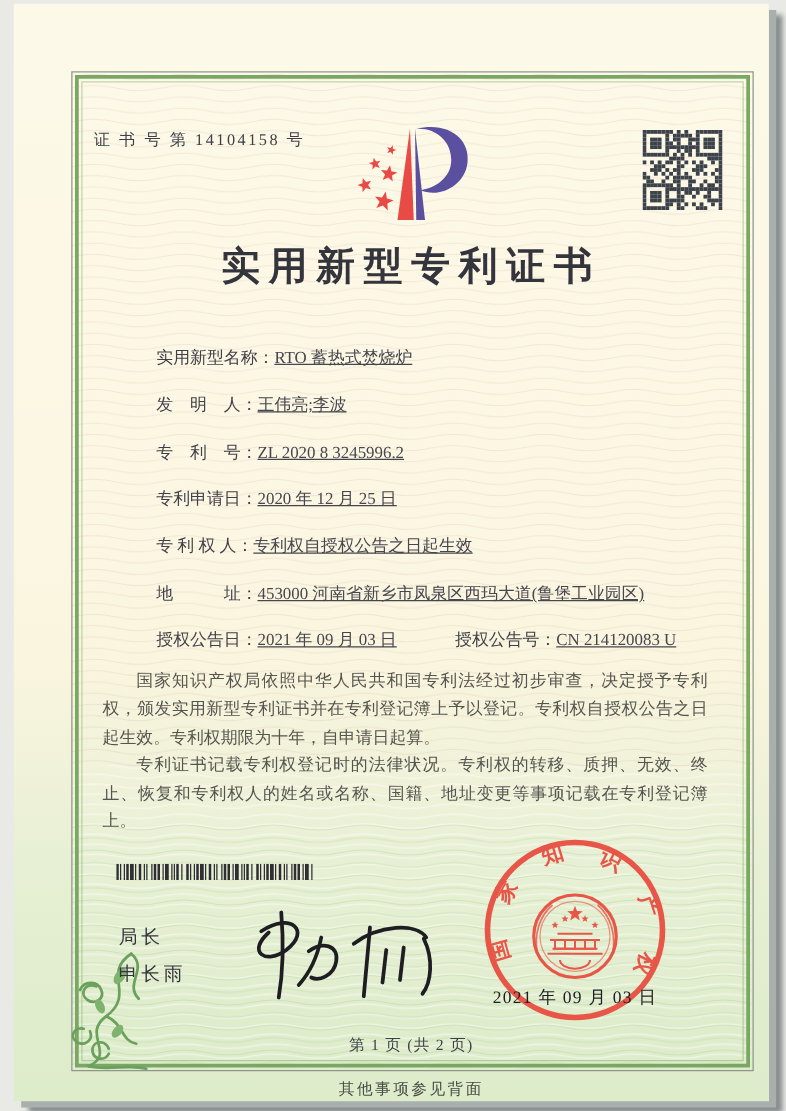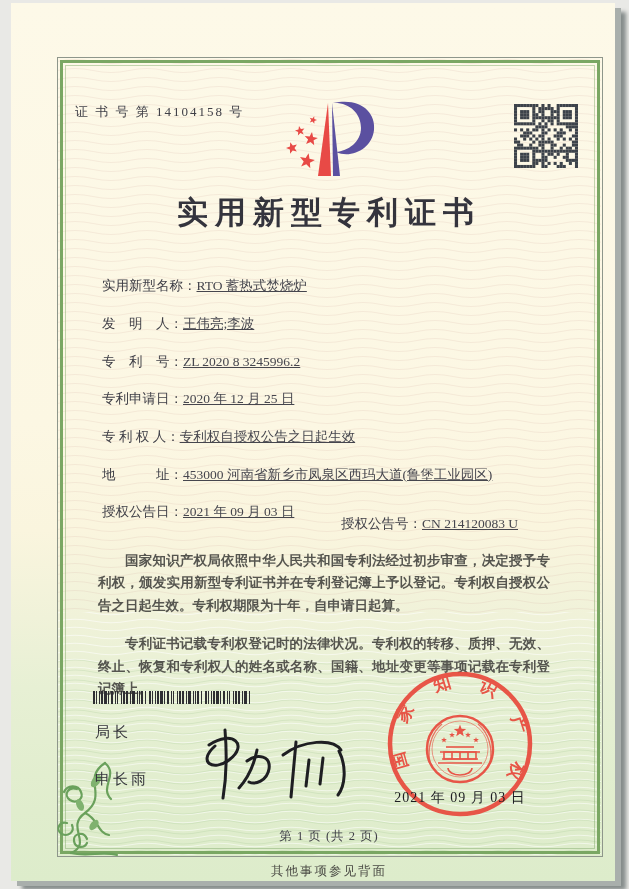--- a/index.html
+++ b/index.html
@@ -12,26 +12,26 @@
     border:1px solid #8e968b;}
   .frame::before{content:"";position:absolute;inset:2px;border:3px solid #7aa763;}
   .frame::after{content:"";position:absolute;inset:7px;border:1px solid rgba(122,167,99,.45);}
   .guilloche{position:absolute;left:46px;top:54px;pointer-events:none;}
   .cert-number{position:absolute;left:64px;top:100px;font-size:13px;letter-spacing:2px;color:#3f3f47;}
   .logo{position:absolute;left:269px;top:87px;}
   .qr{position:absolute;left:503px;top:101px;}
   .title{position:absolute;left:46px;top:189px;width:544px;text-align:center;
     font-size:31px;font-weight:bold;letter-spacing:7px;color:#34343d;}
   .frow{position:absolute;left:91px;font-size:13.5px;color:#44444c;white-space:nowrap;}
-  .flabel{color:#3f3f47;}
+  .flabel{color:#3f3f47;margin-left:23px;}
   .fvalue{color:#46464e;text-decoration:underline;}
-  .fpair2{position:absolute;left:239px;top:12px;}
+  .fpair2{position:absolute;left:239px;top:0;}
   .paras{position:absolute;left:71px;top:531px;width:484px;font-size:13.5px;
     line-height:22.4px;color:#55554f;text-align:justify;}
-  .paras p{margin:16px;text-indent:2em;font-weight:bold;}
+  .paras p{margin:0;text-indent:2em;}
   .barcode{position:absolute;left:82px;top:688px;}
   .officer{position:absolute;left:84px;font-size:15px;letter-spacing:3px;color:#33333a;font-weight:500;}
   .signature{position:absolute;left:180px;top:712px;}
   .seal{position:absolute;left:374px;top:666px;}
   .seal-date{position:absolute;left:374px;top:786px;width:150px;text-align:center;
     font-size:14px;letter-spacing:1px;color:#1d1d22;}
   .page-number{position:absolute;left:46px;top:825px;width:544px;text-align:center;
     font-size:12.5px;letter-spacing:1px;color:#3f3f47;}
   .back-note{position:absolute;left:46px;top:860px;width:544px;text-align:center;
     font-size:12.5px;letter-spacing:2px;color:#4a4a44;}
@@ -430,21 +430,21 @@
           <rect x="136" y="0" width="1" height="13"></rect>
           <rect x="140" y="0" width="1" height="13"></rect>
           <rect x="142" y="0" width="2" height="13"></rect>
           <rect x="145" y="0" width="2" height="13"></rect>
           <rect x="149" y="0" width="1" height="13"></rect>
           <rect x="151" y="0" width="3" height="13"></rect>
           <rect x="156" y="0" width="1" height="13"></rect>
         </g>
       </svg>
 
-    <div class="officer" style="top:720px">局长</div>
+    <div class="officer" style="top:737px">局长</div>
     <div class="officer" style="top:767px">申长雨</div>
 
     <svg class="signature" width="175" height="95" viewBox="0 0 175 95">
       <g fill="none" stroke="#1e1e22" stroke-width="3" stroke-linecap="round" stroke-linejoin="round">
         <path d="M18,30 c24,-16 40,0 20,15 c-16,12 -32,2 -14,-14"></path>
         <path d="M34,15 c2,24 1,50 -2,68"></path>
         <path d="M66,35 c-3,15 -9,28 -18,38"></path>
         <path d="M56,46 c11,-8 24,-5 22,8 c-2,12 -14,16 -20,13"></path>
         <path d="M92,40 c20,-15 50,-17 58,-5"></path>
         <path d="M105,27 l-5,55"></path>

